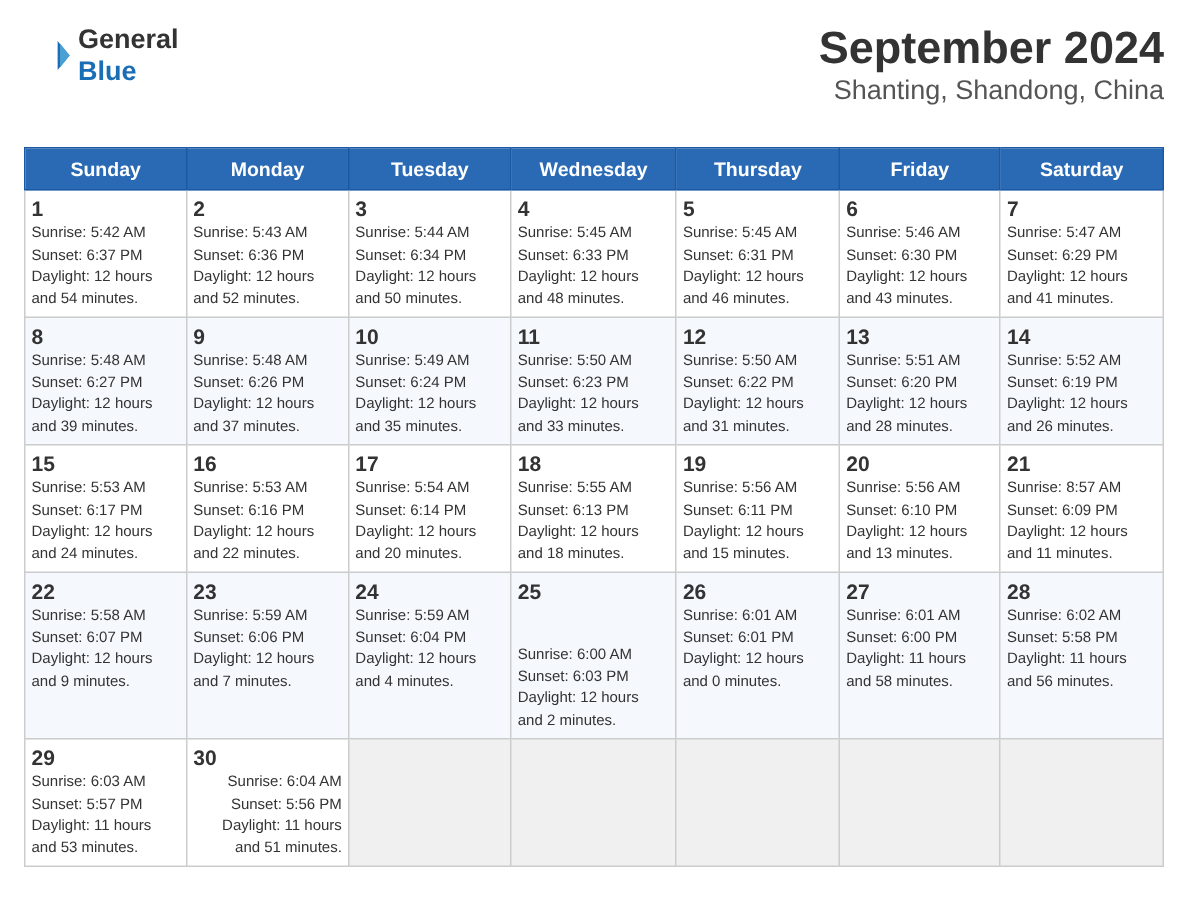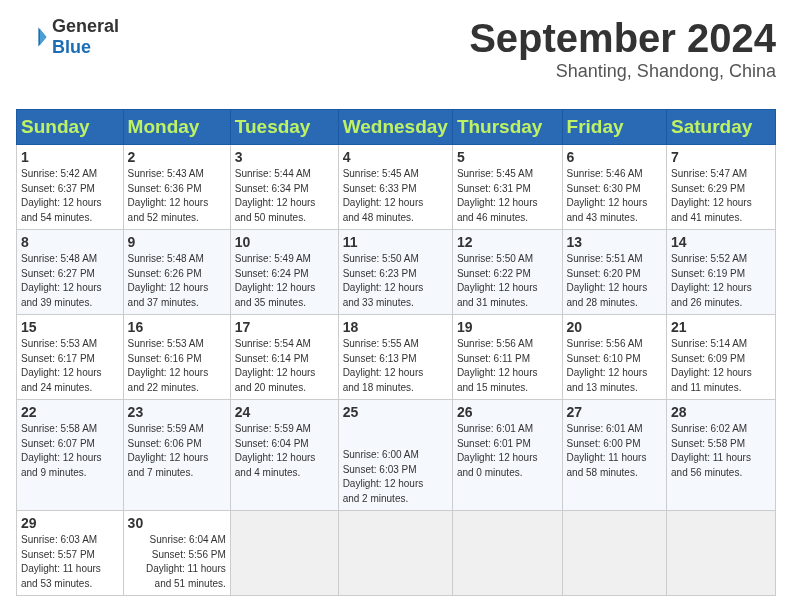--- a/index.html
+++ b/index.html
@@ -22,40 +22,40 @@
       gap: 4px;
     }
     .logo-icon {
       width: 32px;
       height: 32px;
     }
     .title-area {
       text-align: right;
     }
     .month-title {
-      font-size: 40px;
+      font-size: 30px;
       font-weight: bold;
       color: #333;
     }
     .subtitle {
       font-size: 18px;
       color: #555;
     }
     table {
       width: 100%;
       border-collapse: collapse;
       font-size: 11px;
     }
     thead tr th {
       background-color: #2a6ab5;
-      color: #bef264;
+      color: #ffffff;
       padding: 6px 4px;
-      font-size: 19px;
+      font-size: 13px;
       font-weight: bold;
-      text-align: left;
+      text-align: center;
       border: 1px solid #1a5aa5;
     }
     tbody tr td {
       border: 1px solid #ccc;
       vertical-align: top;
       padding: 4px;
       height: 80px;
       width: 113px;
       background: #fff;
       color: #333;
@@ -251,21 +251,21 @@
         </td>
         <td>
           <span class="day-num">20</span>
           <div class="day-info" style="white-space: pre-line;">Sunrise: 5:56 AM
 Sunset: 6:10 PM
 Daylight: 12 hours
 and 13 minutes.</div>
         </td>
         <td>
           <span class="day-num">21</span>
-          <div class="day-info" style="white-space: pre-line;">Sunrise: 5:14 AM
+          <div class="day-info" style="white-space: pre-line;">Sunrise: 8:57 AM
 Sunset: 6:09 PM
 Daylight: 12 hours
 and 11 minutes.</div>
         </td>
       </tr>
       <tr>
         <td>
           <span class="day-num">22</span>
           <div class="day-info" style="white-space: pre-line;">Sunrise: 5:58 AM
 Sunset: 6:07 PM

